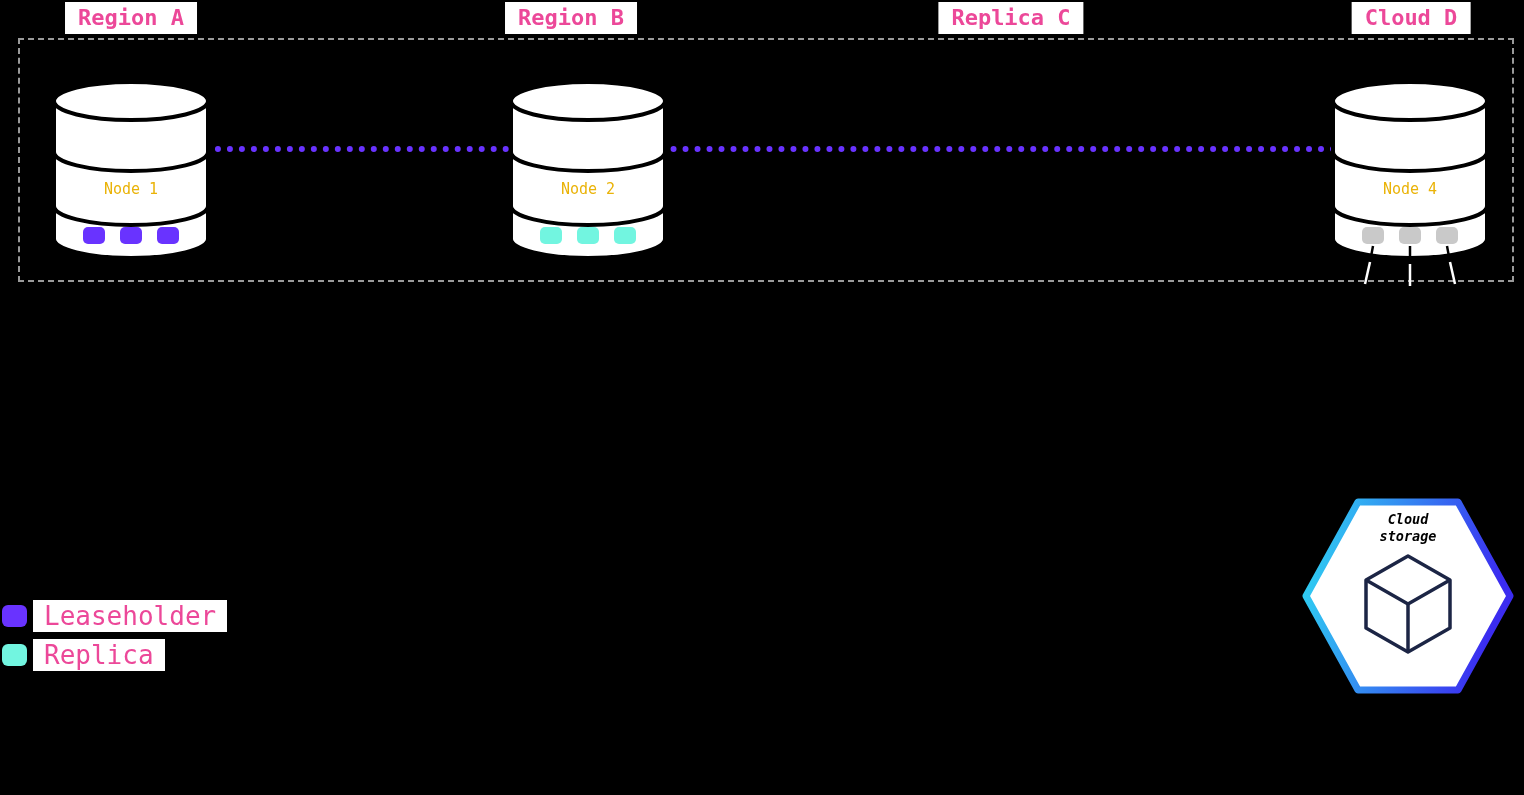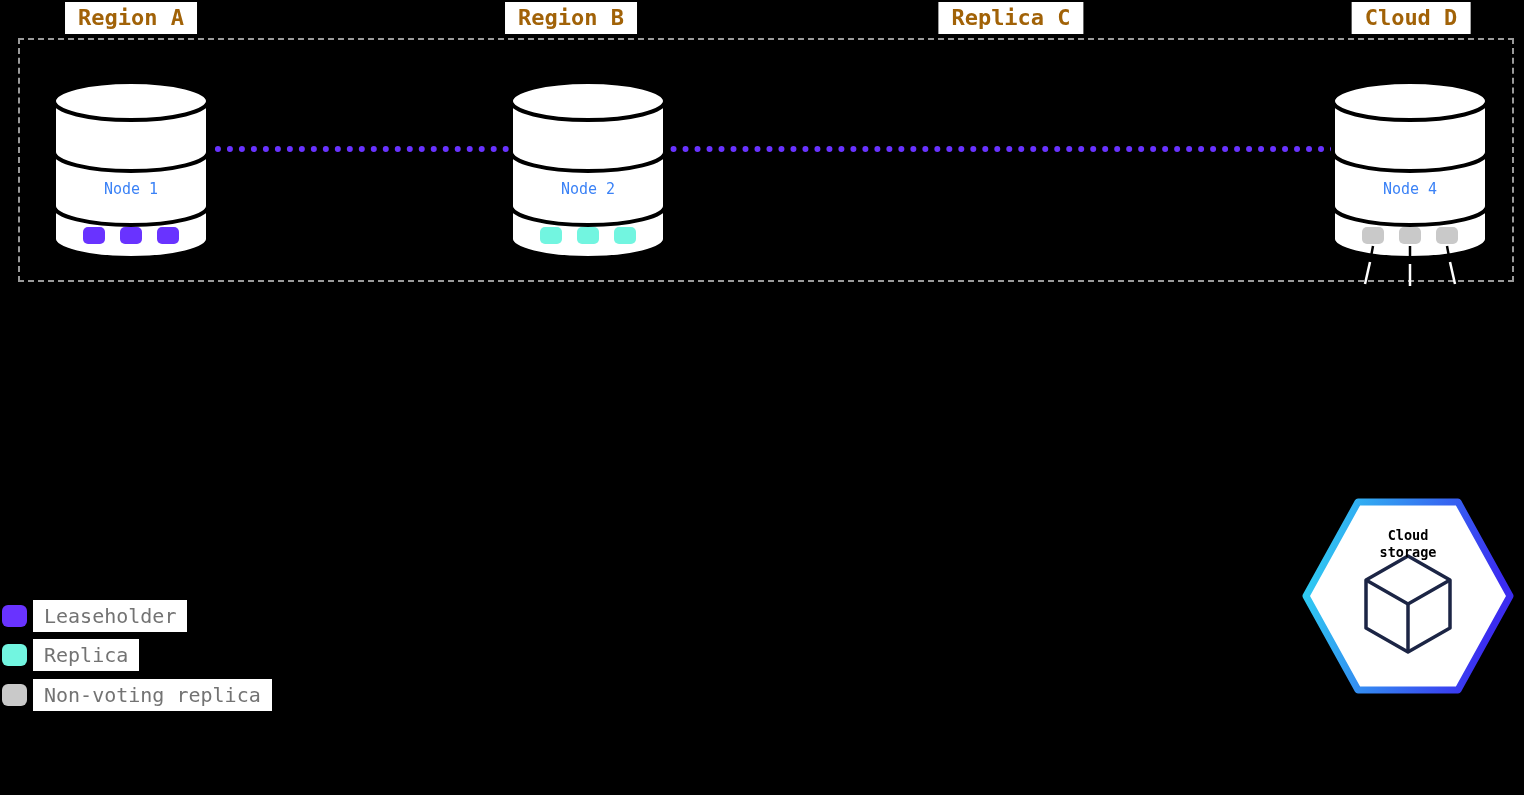--- a/index.html
+++ b/index.html
@@ -1,35 +1,35 @@
 <!DOCTYPE html>
 <html><head>
 <meta charset="utf-8">
 <style>
   html,body{margin:0;padding:0;background:#000;}
   .stage{position:relative;width:1524px;height:795px;background:#000;overflow:hidden;
          font-family:"DejaVu Sans Mono",monospace;}
   .boundary{position:absolute;left:18px;top:38px;width:1492px;height:240px;border:2px dashed #9a9a9a;}
-  .region-label{position:absolute;top:2px;transform:translateX(-50%);background:#fff;color:#a16207;
+  .region-label{position:absolute;top:2px;transform:translateX(-50%);background:#fff;color:#ec4899;
                 font-weight:bold;font-size:22px;line-height:28px;padding:2px 13px;white-space:nowrap;z-index:3;}
   .replication-link{position:absolute;left:131px;top:146px;width:1278px;height:0;
                     border-top:6px dotted #6933ff;z-index:1;}
   .node{position:absolute;top:80px;width:160px;height:180px;z-index:2;}
   .node svg.cyl{position:absolute;left:0;top:0;overflow:visible;display:block;}
-  .node-label{position:absolute;top:100px;left:0;width:100%;text-align:center;font-size:15px;color:#3b82f6;}
+  .node-label{position:absolute;top:100px;left:0;width:100%;text-align:center;font-size:15px;color:#eab308;}
   .squares{position:absolute;top:147px;left:0;width:100%;display:flex;justify-content:center;gap:15px;}
   .squares span{width:22px;height:17px;border-radius:5px;display:block;}
   .legend-row{position:absolute;left:2px;display:flex;align-items:center;gap:6px;}
   .legend-swatch{width:25px;height:22px;border-radius:6px;flex:none;}
-  .legend-label{background:#fff;color:#737373;font-size:20px;line-height:26px;padding:3px 11px;white-space:nowrap;}
+  .legend-label{background:#fff;color:#ec4899;font-size:26px;line-height:26px;padding:3px 11px;white-space:nowrap;}
   .hex{position:absolute;left:1300px;top:492px;width:216px;height:208px;}
   .hex svg{position:absolute;left:0;top:0;display:block;}
   .hex-label{position:absolute;top:19px;left:0;width:100%;text-align:center;font-weight:bold;
              font-size:13.5px;line-height:17px;color:#000;}
-  .hex-label span{display:block;width:92px;margin:16px auto;}
+  .hex-label span{display:block;width:92px;margin:0 auto;font-style:italic;}
 </style>
 </head>
 <body>
 
 <div class="stage">
 
   <div class="boundary"></div>
 
   <div class="region-label" style="left:131px">Region A</div>
   <div class="region-label" style="left:571px">Region B</div>
@@ -93,24 +93,20 @@
   </div>
 
   <div class="legend-row" style="top:600px">
     <span class="legend-swatch" style="background-color: rgb(105, 51, 255);"></span>
     <span class="legend-label">Leaseholder</span>
   </div>
   <div class="legend-row" style="top:639px">
     <span class="legend-swatch" style="background-color: rgb(114, 245, 224);"></span>
     <span class="legend-label">Replica</span>
   </div>
-  <div class="legend-row" style="top:679px">
-    <span class="legend-swatch" style="background-color: rgb(201, 201, 201);"></span>
-    <span class="legend-label">Non-voting replica</span>
-  </div>
 
   <div class="hex">
     <svg width="216" height="208" viewBox="0 0 216 208">
       <defs>
         <linearGradient id="hexgrad" x1="0%" y1="0%" x2="100%" y2="20%">
           <stop offset="0%" stop-color="#2ed9f2"></stop>
           <stop offset="100%" stop-color="#3b2cf0"></stop>
         </linearGradient>
       </defs>
       <polygon points="6,104 58,10 158,10 210,104 158,198 58,198" fill="#ffffff" stroke="url(#hexgrad)" stroke-width="7" stroke-linejoin="round"></polygon>

